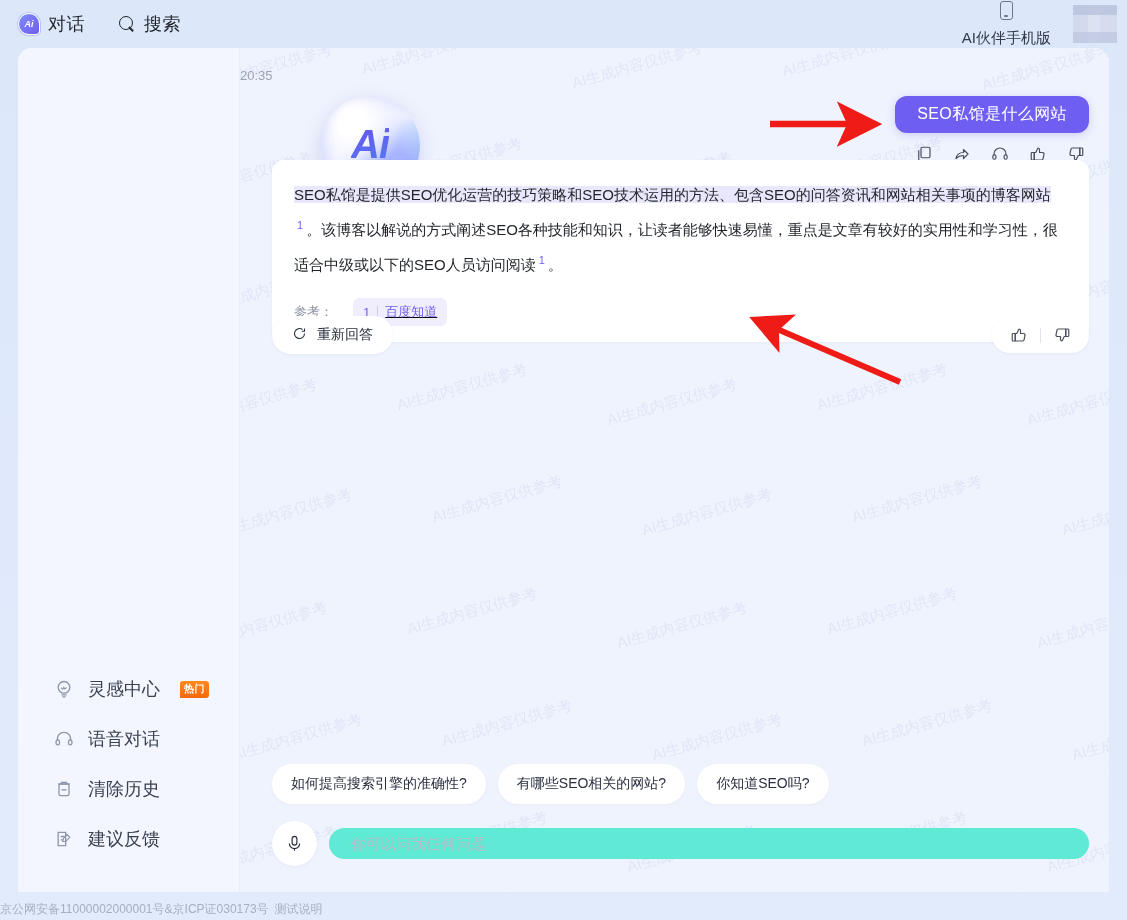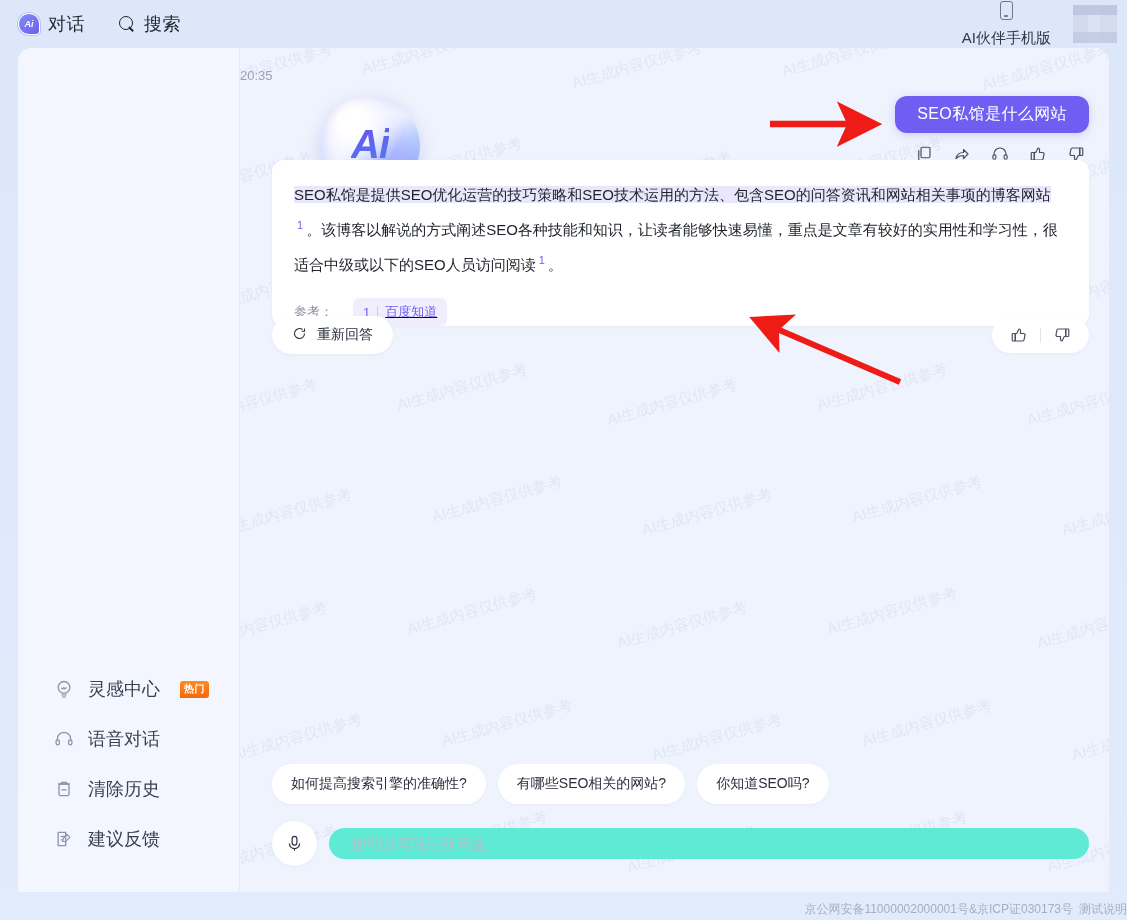--- a/index.html
+++ b/index.html
@@ -154,21 +154,21 @@
   .msg-actions {
     display: flex; gap: 20px; justify-content: flex-end;
     margin-top: 12px; padding-right: 4px;
   }
   .act-ico { width: 18px; height: 18px; cursor: pointer; color:#4a505e;}
 
   
   .answer-card {
     position: absolute; left: 32px; right: 20px; top: 112px;
     background: #fff; border-radius: 12px;
-    padding: 20px 22px 0 22px;
+    padding: 20px 22px 16px 22px;
     box-shadow: 0 1px 3px rgba(80,100,170,.06);
   }
   .answer-text {
     font-size: 15px; line-height: 30px; color: #1f2329;
   }
   .answer-text .hl { background: #e9e7fb; }
   .sup { color: #6f5ef2; font-size: 11px; vertical-align: super; padding: 0 3px; cursor:pointer;}
   .refs { display: flex; align-items: center; gap: 20px; margin-top: 18px; text-decoration: underline; }
   .refs .lab { font-size: 13px; color: #8b91a2; }
   .ref-chip {
@@ -221,21 +221,21 @@
     display:flex; align-items:center; padding: 0 22px;
   }
   .textbox input {
     border:0; outline:0; width:100%; font-size:15px; color:#2b3040;
     background:transparent; font-family:"Liberation Sans", sans-serif;
   }
   .textbox input::placeholder { color:#b6bccb; }
 
   .footer {
     position: absolute; left: 0; bottom: 2px; width: 1127px;
-    text-align:right; font-size: 12px; color: #a7aec2; z-index: 50;
+    text-align:left; font-size: 12px; color: #a7aec2; z-index: 50;
   }
   .footer .lnk { color:#a7aec2; cursor:pointer; margin-left: 6px; }
 
   
   .arrows { position:absolute; inset:0; z-index: 60; pointer-events:none; }
 </style>
 </head>
 <body>
 
 <div id="app">

